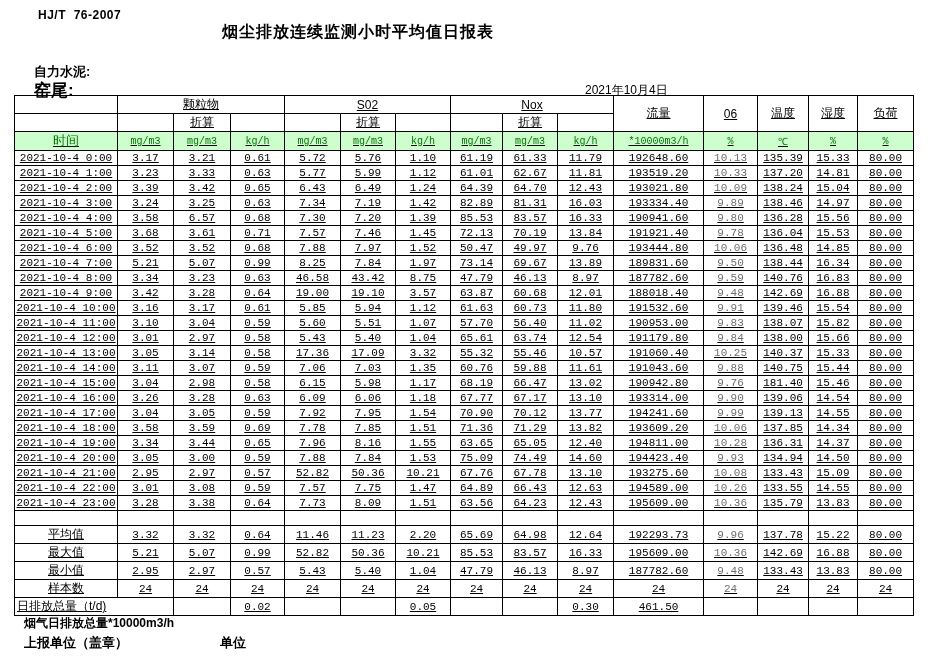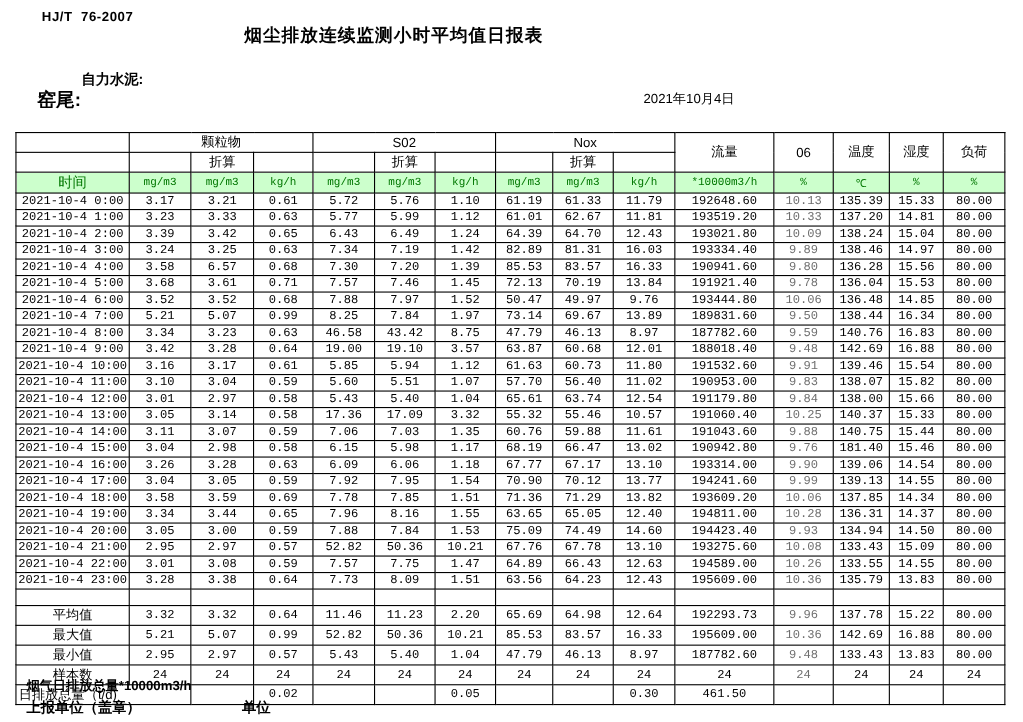--- a/index.html
+++ b/index.html
@@ -1,29 +1,29 @@
 <!DOCTYPE html>
 <html><head>
 <meta charset="utf-8">
 <style>
   html,body{margin:0;padding:0;background:#ffffff;}
   body{width:930px;height:656px;position:relative;overflow:hidden;
        font-family:"Liberation Sans",sans-serif;color:#000;}
   .abs{position:absolute;white-space:pre;padding-left:20px;}
   .std{left:18px;top:8px;font-size:12px;font-weight:bold;letter-spacing:.5px;}
   .title{left:202px;top:22px;font-size:16px;font-weight:bold;letter-spacing:1px;}
-  .company{left:14px;top:63px;font-size:13px;font-weight:bold;margin-left:40px;}
+  .company{left:14px;top:63px;font-size:13px;font-weight:bold;}
   .location{left:14px;top:79px;font-size:17px;font-weight:bold;}
   .date{left:565px;top:82px;font-size:12px;}
   .fnote{left:4px;top:615px;font-size:12px;font-weight:bold;}
   .freport{left:4px;top:634px;font-size:13px;font-weight:bold;}
   .funit{left:200px;top:634px;font-size:13px;font-weight:bold;}
 
-  table{position:absolute;left:14px;top:120px;width:899px;
-        border-collapse:collapse;table-layout:fixed;}
+  table{position:absolute;left:14px;top:95px;width:899px;
+        border-collapse:collapse;table-layout:fixed;text-decoration:underline;}
   td{border:1px solid #000;text-align:center;vertical-align:middle;
      padding:0;overflow:hidden;white-space:nowrap;
      font-family:"Liberation Mono","DejaVu Sans Mono",monospace;font-size:11px;}
   thead tr{height:15px;}
   thead td{font-family:"Liberation Sans",sans-serif;font-size:12px;}
   tr.green td{background:var(--hdr-bg,#ccffcc);color:var(--hdr-fg,#007700);
      font-family:"Liberation Mono","DejaVu Sans Mono",monospace;font-size:10px;margin-top:19px;}
   tr.green td.time-h{font-family:"Liberation Sans",sans-serif;font-size:13px;}
   tbody tr.data{height:15px;}
   tbody tr.blank{height:15px;}

